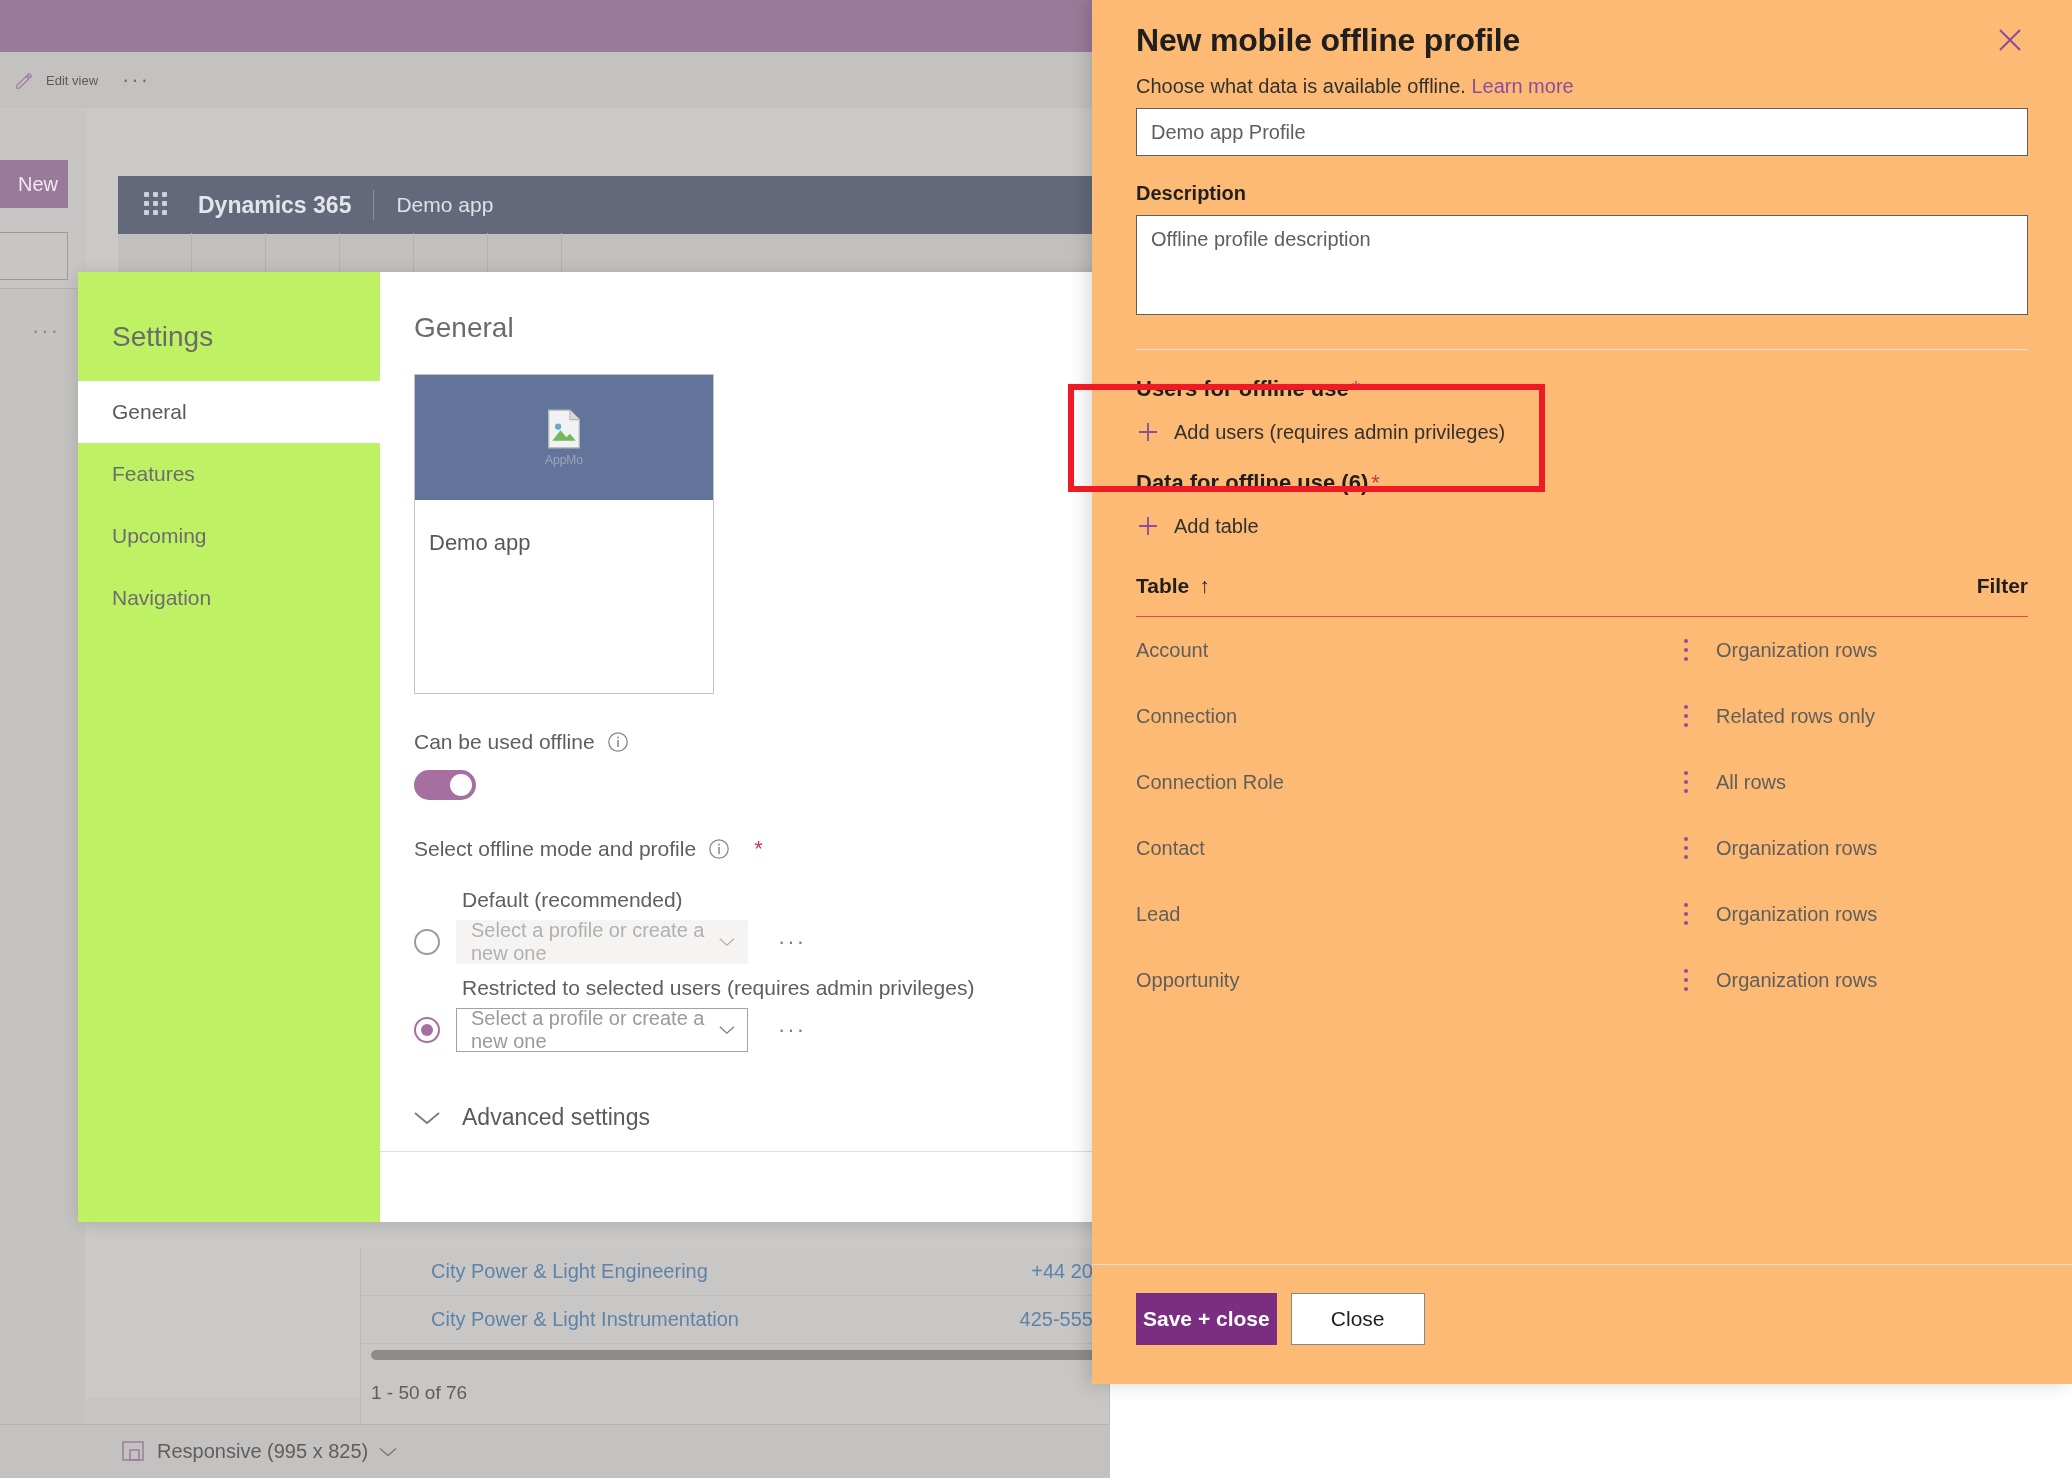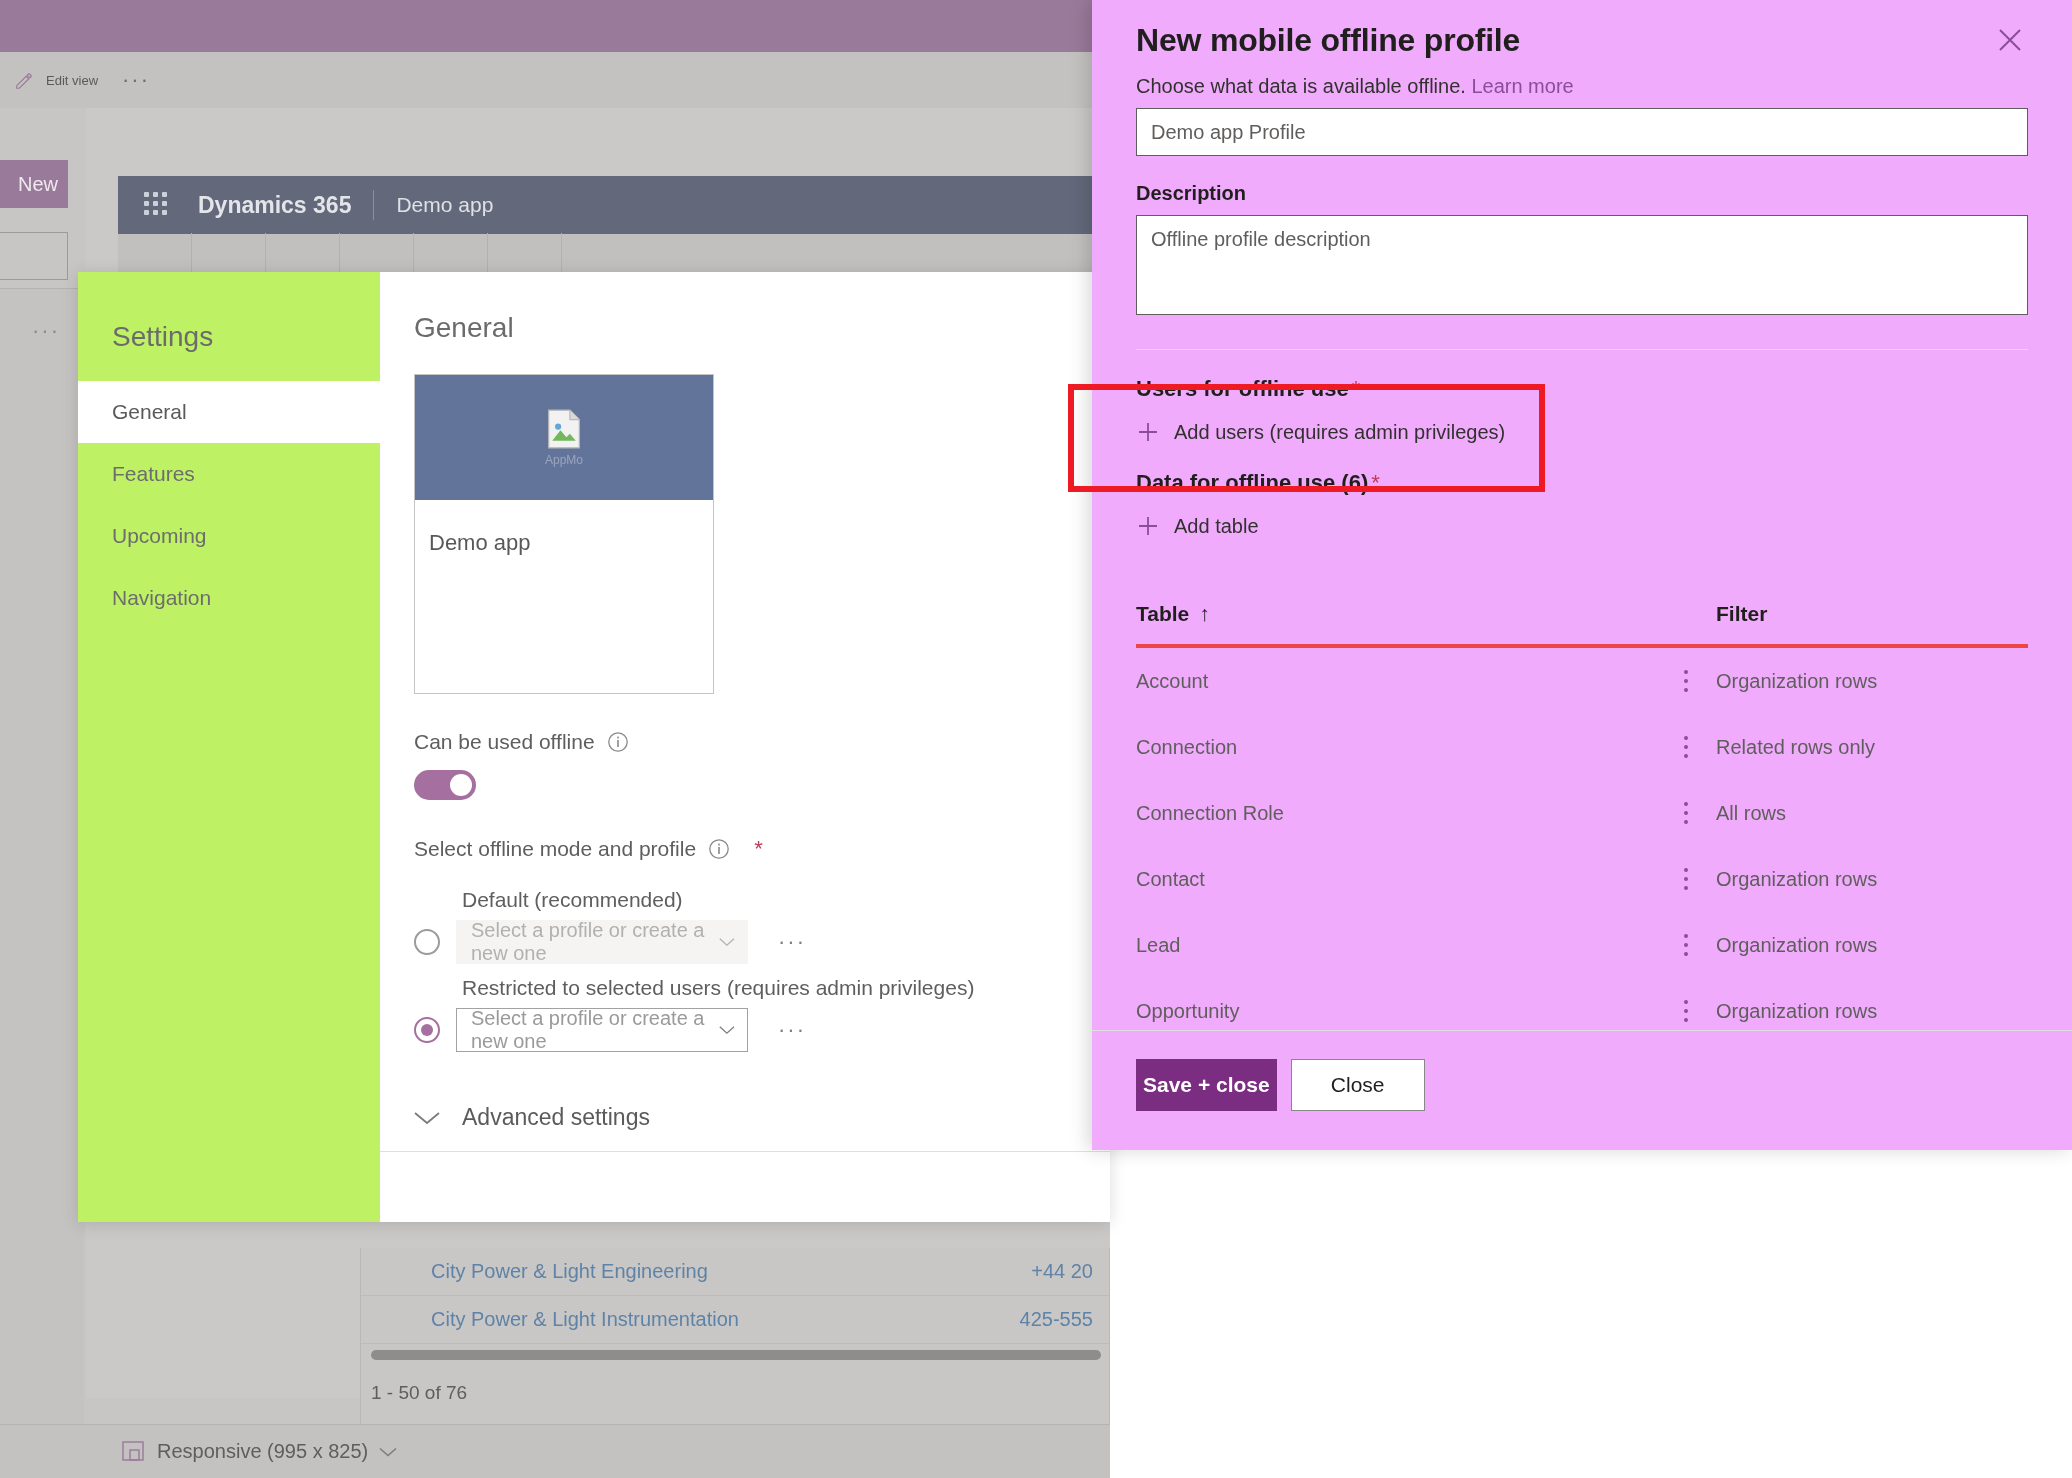--- a/index.html
+++ b/index.html
@@ -223,22 +223,22 @@
   }
   .adv-label { font-size: 23px; color: #5a5a5a; }
   .settings-rule {
     position: absolute; left: 0; right: 0; bottom: 70px;
     border-top: 1px solid #e1dfdd;
   }
 
   
   .panel {
     position: absolute; right: 0; top: 0;
-    width: 980px; height: 1150px;
-    background: #f0abfc;
+    width: 980px; height: 1384px;
+    background: #fdba74;
     box-shadow: -4px 0 18px rgba(0,0,0,0.16);
     display: flex; flex-direction: column;
   }
   .panel-inner { padding: 22px 44px 0 44px; flex: 1; overflow: hidden; }
   .panel-headrow { display: flex; align-items: flex-start; justify-content: space-between; }
   .panel-title { font-size: 32px; font-weight: bold; color: #201f1e; letter-spacing: -0.2px; }
   .close-btn {
     width: 36px; height: 36px; cursor: pointer;
     display: flex; align-items: center; justify-content: center;
   }
@@ -278,22 +278,23 @@
   
   .redbox {
     position: absolute; left: 1068px; top: 384px;
     width: 477px; height: 108px;
     border: 6px solid #ee1b24;
     pointer-events: none; z-index: 40;
   }
 
   .tbl-head {
     display: flex; align-items: center;
-    margin-top: 64px; padding-bottom: 18px;
-    border-bottom: 4px solid #ef4444;
+    margin-top: 36px; padding-bottom: 18px;
+    border-bottom: 1px solid #ef4444;
+    justify-content: space-between;
   }
   .th-table { width: 580px; font-size: 21px; font-weight: bold; color: #201f1e;
               display: flex; align-items: center; gap: 10px; cursor: pointer; }
   .th-filter { font-size: 21px; font-weight: bold; color: #201f1e; }
   .tbl-row {
     display: flex; align-items: center; height: 66px;
   }
   .td-table { width: 520px; font-size: 20px; color: #605e5c; }
   .td-kebab { width: 60px; display: flex; justify-content: center; cursor: pointer; }
   .kebab {

